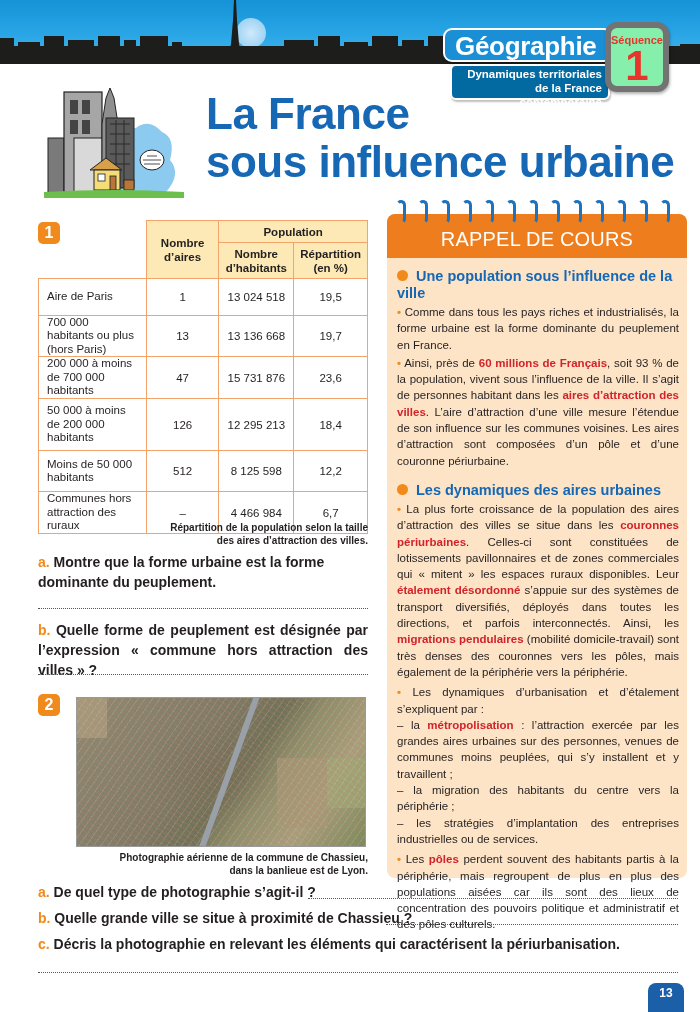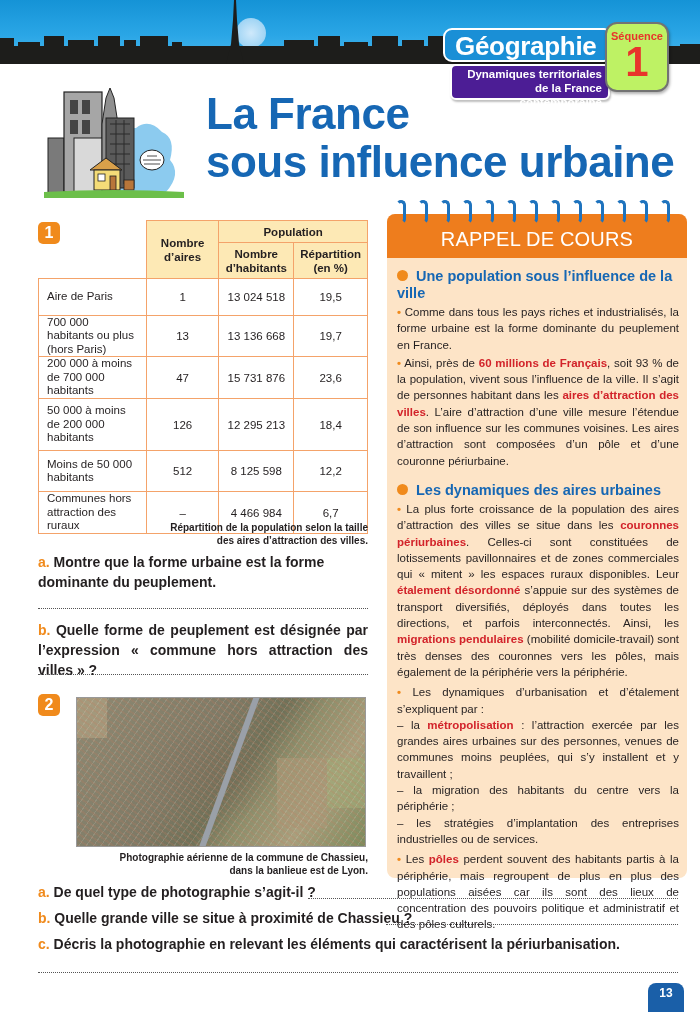--- a/index.html
+++ b/index.html
@@ -9,25 +9,25 @@
   
   .banner { position: absolute; left: 0; top: 0; width: 700px; height: 64px;
     background: linear-gradient(180deg, #1593d6 0%, #2aa6e6 55%, #4bb8ee 100%); overflow: hidden; }
   .skyline { position: absolute; left: 0; bottom: 0; width: 700px; height: 64px; }
   .moon { position: absolute; left: 236px; top: 18px; width: 30px; height: 30px; border-radius: 50%;
     background: radial-gradient(circle, #cfe9fb 0%, #9fd4f4 70%, rgba(159,212,244,0) 100%); }
 
   .badge-geo { position: absolute; left: 443px; top: 28px; width: 170px; height: 34px; background: #1a8fd6;
     border: 2px solid #fff; border-radius: 9px; box-shadow: 1px 2px 2px rgba(0,0,0,.25); }
   .badge-geo-label { position: absolute; left: 10px; top: 0; font-weight: bold; color: #fff; font-size: 26px; line-height: 32px; letter-spacing: -0.3px; }
-  .badge-sub { position: absolute; left: 450px; top: 64px; width: 160px; height: 36px; background: #4c1d95;
+  .badge-sub { position: absolute; left: 450px; top: 64px; width: 160px; height: 36px; background: #0369a1;
     border: 2px solid #fff; border-radius: 6px; box-shadow: 1px 2px 2px rgba(0,0,0,.25); padding: 1px 6px 0 6px; text-align: right; }
   .badge-sub span { display: block; color: #fff; font-weight: bold; font-size: 11.5px; line-height: 14px; }
-  .badge-seq { position: absolute; left: 605px; top: 22px; width: 64px; height: 70px; background: #bef264;
-    border: 2px solid #737373; border-radius: 12px; box-shadow: 1px 2px 3px rgba(0,0,0,.3); text-align: center; }
+  .badge-seq { position: absolute; left: 605px; top: 22px; width: 64px; height: 70px; background: #86efac;
+    border: 6px solid #737373; border-radius: 12px; box-shadow: 1px 2px 3px rgba(0,0,0,.3); text-align: center; }
   .badge-seq-label { display: block; color: #e8342b; font-size: 11px; font-weight: bold; margin-top: 6px; }
   .badge-seq-num { display: block; color: #e8342b; font-size: 42px; font-weight: bold; line-height: 40px; }
 
   .illus { position: absolute; left: 44px; top: 88px; width: 140px; height: 112px; }
 
   .title { position: absolute; left: 206px; top: 90px; color: #1667b4; font-weight: bold; font-size: 44px; line-height: 48px; letter-spacing: -0.5px; }
 
   
   .docnum { position: absolute; width: 22px; height: 22px; border-radius: 5px; background: #f08a1c; color: #fff; font-weight: bold; font-size: 16px; line-height: 22px; text-align: center; }
 

